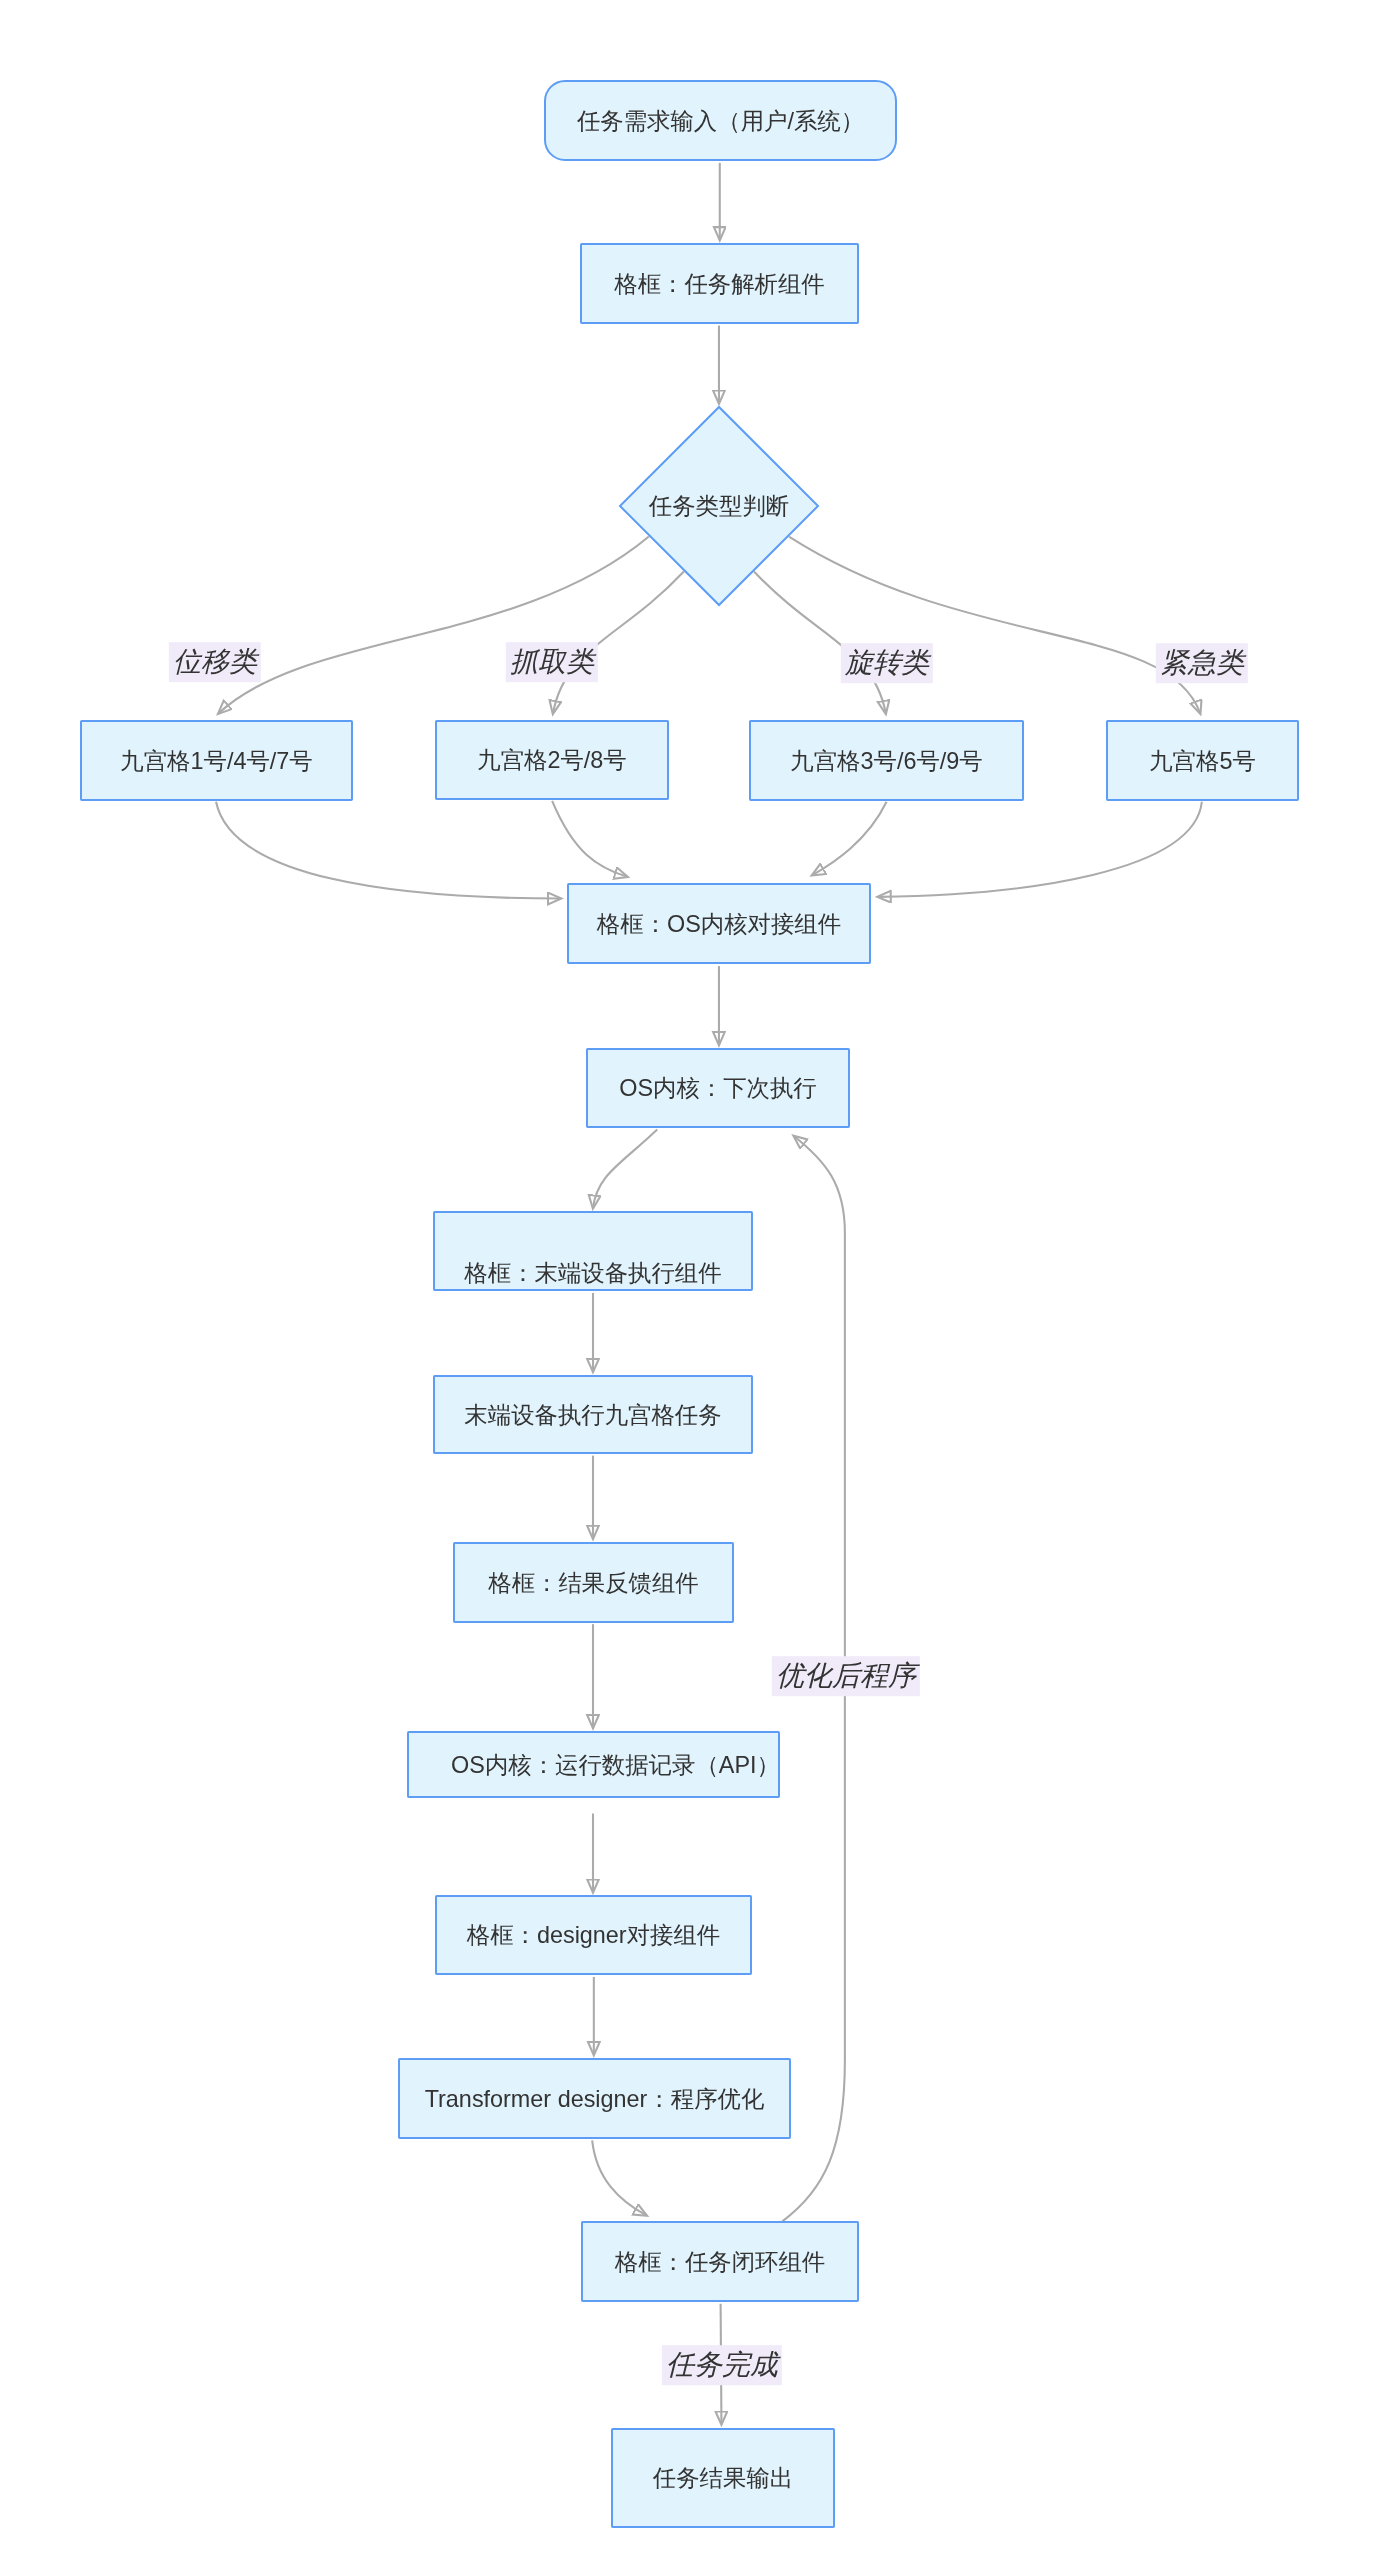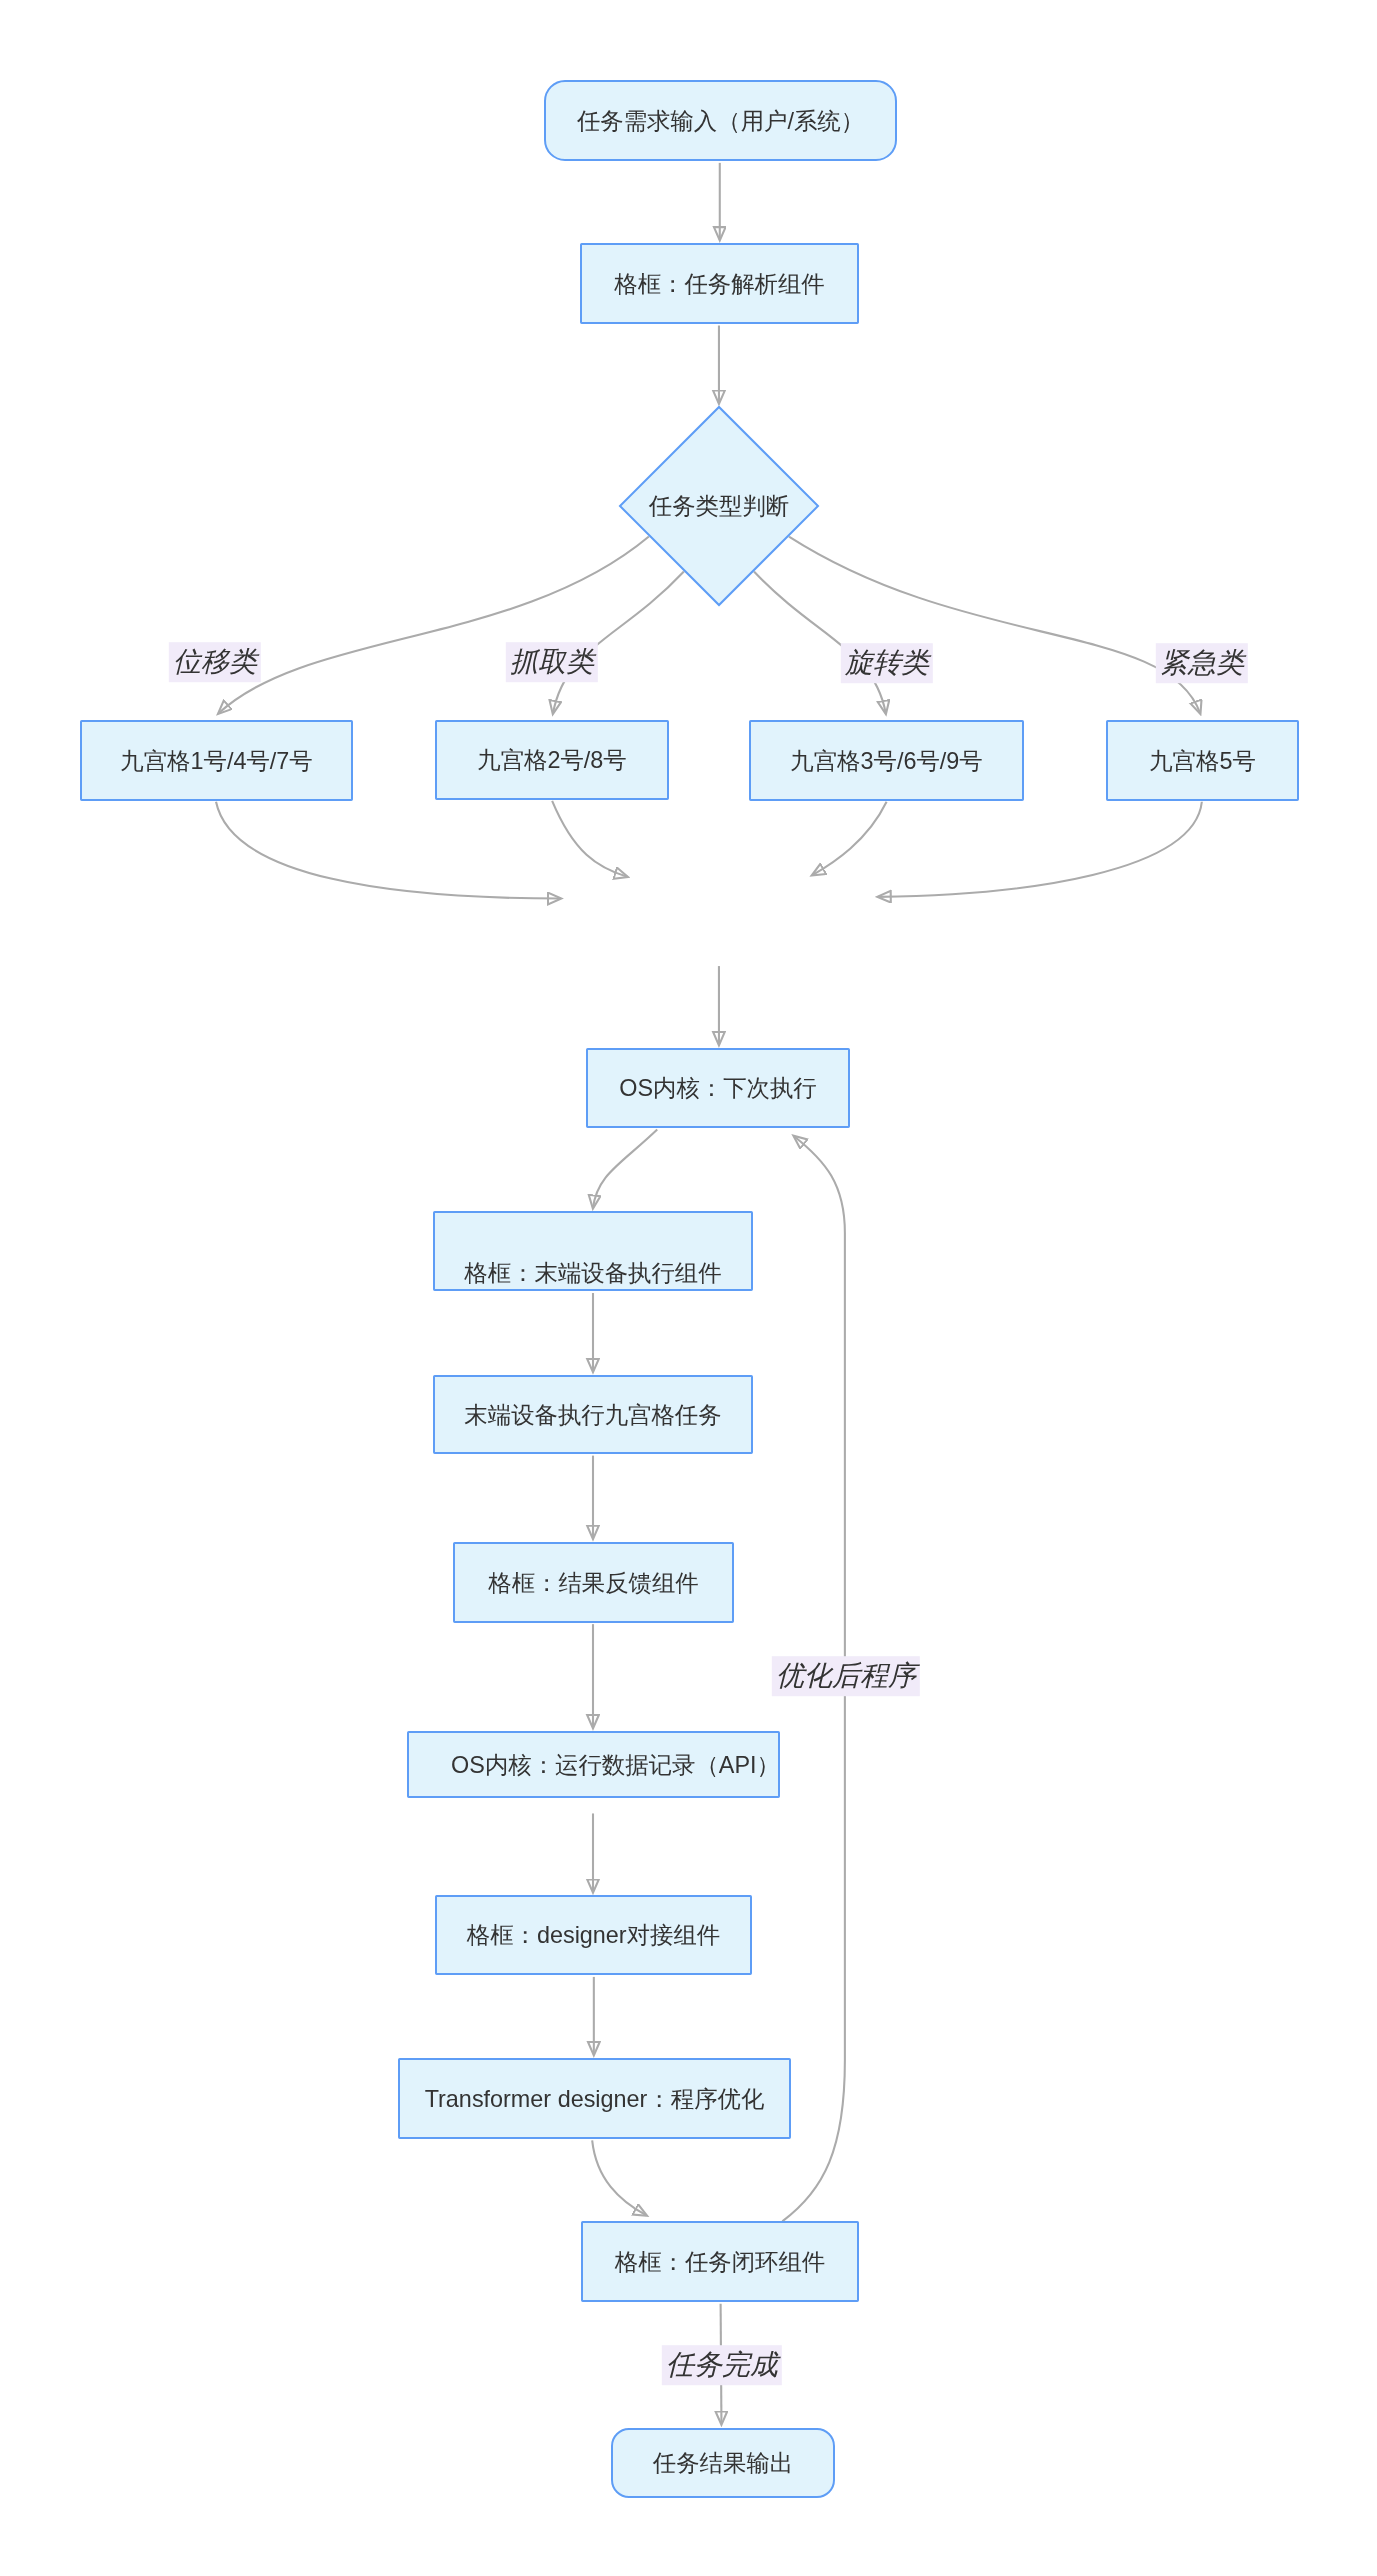--- a/index.html
+++ b/index.html
@@ -126,20 +126,23 @@
   <div class="node" style="left:435px;top:720px;width:234px;height:80px;">
     <span>九宫格2号/8号</span>
   </div>
   <div class="node" style="left:749px;top:720px;width:275px;height:81px;">
     <span>九宫格3号/6号/9号</span>
   </div>
   <div class="node" style="left:1106px;top:720px;width:193px;height:81px;">
     <span>九宫格5号</span>
   </div>
 
+  <div class="node" style="left:567px;top:883px;width:304px;height:81px;">
+    <span>格框：OS内核对接组件</span>
+  </div>
 
   <div class="node" style="left:586px;top:1048px;width:264px;height:80px;">
     <span>OS内核：下次执行</span>
   </div>
 
   <div class="node" style="left:433px;top:1211px;width:320px;height:80px;align-items:flex-end;">
     <span>格框：末端设备执行组件</span>
   </div>
 
   <div class="node" style="left:433px;top:1375px;width:320px;height:79px;">
@@ -167,18 +170,18 @@
   </div>
 
   <div class="node" style="left:581px;top:2221px;width:278px;height:81px;">
     <span>格框：任务闭环组件</span>
   </div>
 
   <div class="edge-label" style="left:722px;top:2365px;">
     <span>任务完成</span>
   </div>
 
-  <div class="node" style="left:611px;top:2428px;width:224px;height:70px;border-radius:18px;">
+  <div class="node" style="left:611px;top:2428px;width:224px;height:100px;">
     <span>任务结果输出</span>
   </div>
 
 </div>
 
 
 </body></html>

